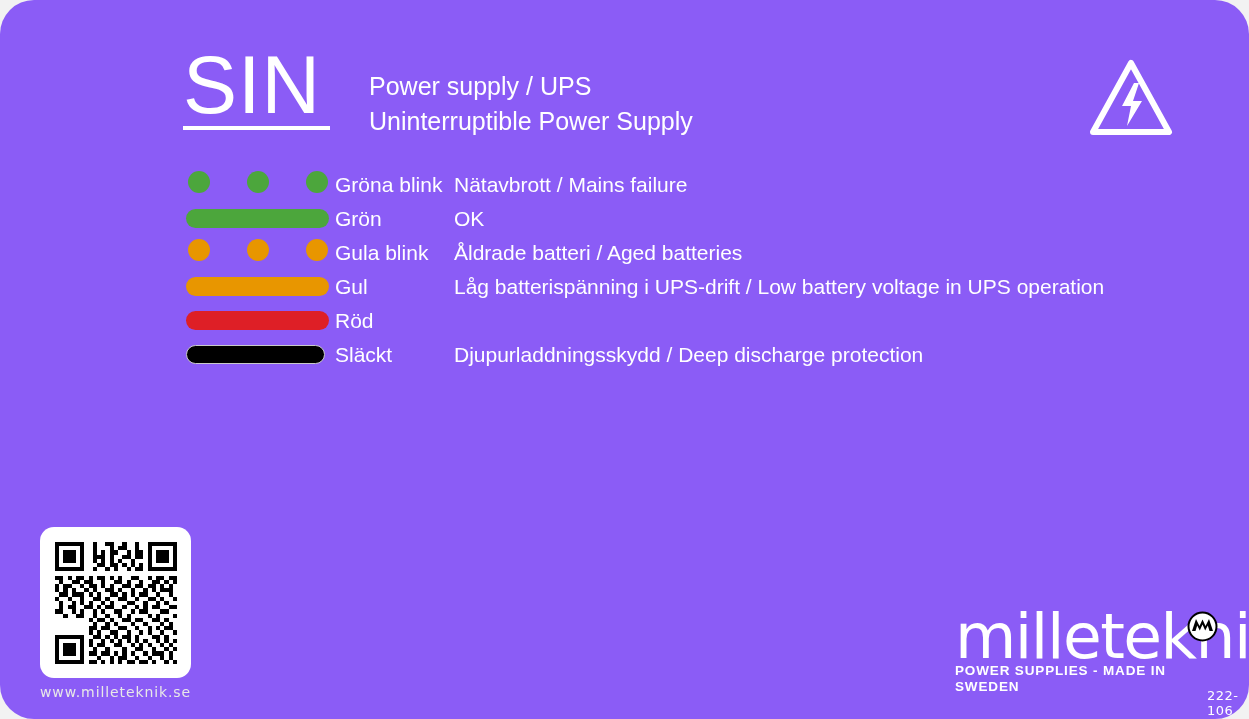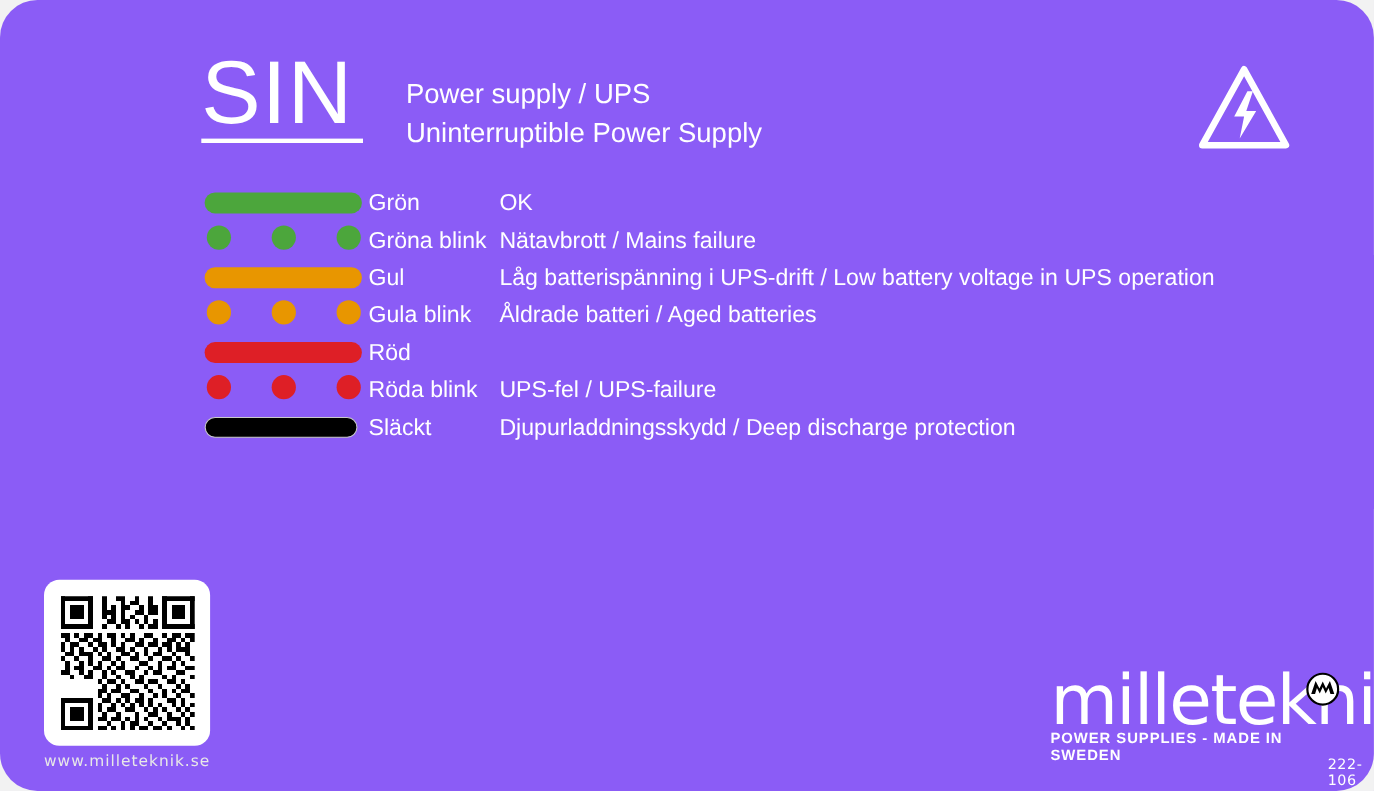--- a/index.html
+++ b/index.html
@@ -234,70 +234,61 @@
     <svg viewBox="0 0 84 80" width="84" height="80" aria-hidden="true">
       <path d="M42 5 L80 74 L4 74 Z" fill="none" stroke="#ffffff" stroke-width="6" stroke-linejoin="round"></path>
       <path d="M45 25 L33 48 L42 48 L38 68 L53 43 L44 43 L50 25 Z" fill="#ffffff"></path>
     </svg>
   </div>
 
   <div id="legend">
 
     <div class="legend-row">
       <div class="indicator-cell">
-        <div class="pill" style="background:#4CA63C"></div>
-      </div>
-      <span class="legend-label">Grön</span>
-      <span class="legend-desc">OK</span>
-    </div>
-
-    <div class="legend-row">
-      <div class="indicator-cell">
         <div class="dot d1" style="background:#4CA63C"></div>
         <div class="dot d2" style="background:#4CA63C"></div>
         <div class="dot d3" style="background:#4CA63C"></div>
       </div>
       <span class="legend-label">Gröna blink</span>
       <span class="legend-desc">Nätavbrott / Mains failure</span>
     </div>
 
     <div class="legend-row">
       <div class="indicator-cell">
-        <div class="pill" style="background:#E89600"></div>
+        <div class="pill" style="background:#4CA63C"></div>
       </div>
-      <span class="legend-label">Gul</span>
-      <span class="legend-desc">Låg batterispänning i UPS-drift / Low battery voltage in UPS operation</span>
+      <span class="legend-label">Grön</span>
+      <span class="legend-desc">OK</span>
     </div>
 
     <div class="legend-row">
       <div class="indicator-cell">
         <div class="dot d1" style="background:#E89600"></div>
         <div class="dot d2" style="background:#E89600"></div>
         <div class="dot d3" style="background:#E89600"></div>
       </div>
       <span class="legend-label">Gula blink</span>
       <span class="legend-desc">Åldrade batteri / Aged batteries</span>
     </div>
 
     <div class="legend-row">
       <div class="indicator-cell">
+        <div class="pill" style="background:#E89600"></div>
+      </div>
+      <span class="legend-label">Gul</span>
+      <span class="legend-desc">Låg batterispänning i UPS-drift / Low battery voltage in UPS operation</span>
+    </div>
+
+    <div class="legend-row">
+      <div class="indicator-cell">
         <div class="pill" style="background:#DE1F26"></div>
       </div>
       <span class="legend-label">Röd</span>
     </div>
 
-    <div class="legend-row">
-      <div class="indicator-cell">
-        <div class="dot d1" style="background:#DE1F26"></div>
-        <div class="dot d2" style="background:#DE1F26"></div>
-        <div class="dot d3" style="background:#DE1F26"></div>
-      </div>
-      <span class="legend-label">Röda blink</span>
-      <span class="legend-desc">UPS-fel / UPS-failure</span>
-    </div>
 
     <div class="legend-row">
       <div class="indicator-cell">
         <div class="pill off" style="width:139px"></div>
       </div>
       <span class="legend-label">Släckt</span>
       <span class="legend-desc">Djupurladdningsskydd / Deep discharge protection</span>
     </div>
 
   </div>

